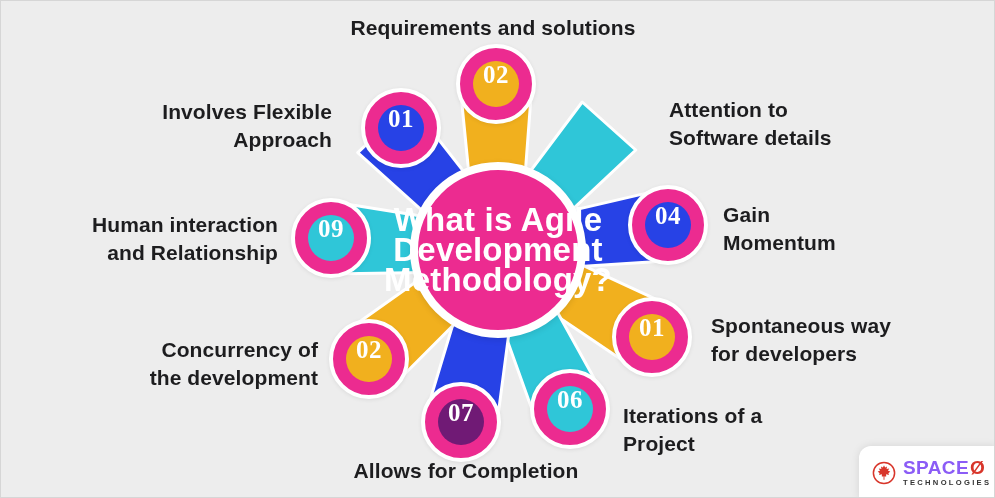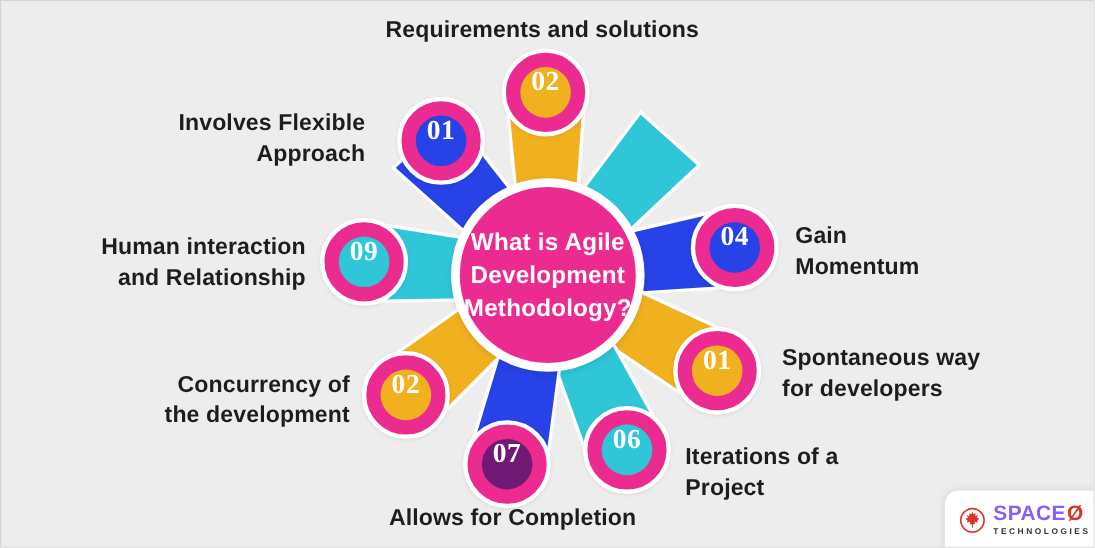--- a/index.html
+++ b/index.html
@@ -9,21 +9,21 @@
     font-family:"Liberation Sans","DejaVu Sans",sans-serif;
   }
   svg.rays{position:absolute;left:0;top:0;}
   .center-circle{
     position:absolute;left:409px;top:161px;width:160px;height:160px;
     background:var(--pink);border:8px solid #fff;border-radius:50%;
     display:flex;align-items:center;justify-content:center;
     box-shadow:0 2px 6px rgba(0,0,0,.10);
   }
   .center-text{
-    color:#fff;font-size:22px;line-height:30px;font-weight:700;
+    color:#fff;font-size:33px;line-height:30px;font-weight:700;
     text-align:center;white-space:pre-line;letter-spacing:.2px;
   }
   .badge{
     position:absolute;width:72px;height:72px;border-radius:50%;
     background:var(--pink);border:4px solid #fff;
     display:flex;align-items:center;justify-content:center;
     box-shadow:0 1px 4px rgba(0,0,0,.08);
   }
   .badge-inner{
     width:46px;height:46px;border-radius:50%;
@@ -116,20 +116,22 @@
 
   <div class="center-circle">
     <div class="center-text">What is Agile
 Development
 Methodology?</div>
   </div>
 
   <div class="label label-1">Involves Flexible
 Approach</div>
   <div class="label label-2">Requirements and solutions</div>
+  <div class="label label-3">Attention to
+Software details</div>
   <div class="label label-4">Gain
 Momentum</div>
   <div class="label label-5">Spontaneous way
 for developers</div>
   <div class="label label-6">Iterations of a
 Project</div>
   <div class="label label-7">Allows for Completion</div>
   <div class="label label-8">Concurrency of
 the development</div>
   <div class="label label-9">Human interaction

